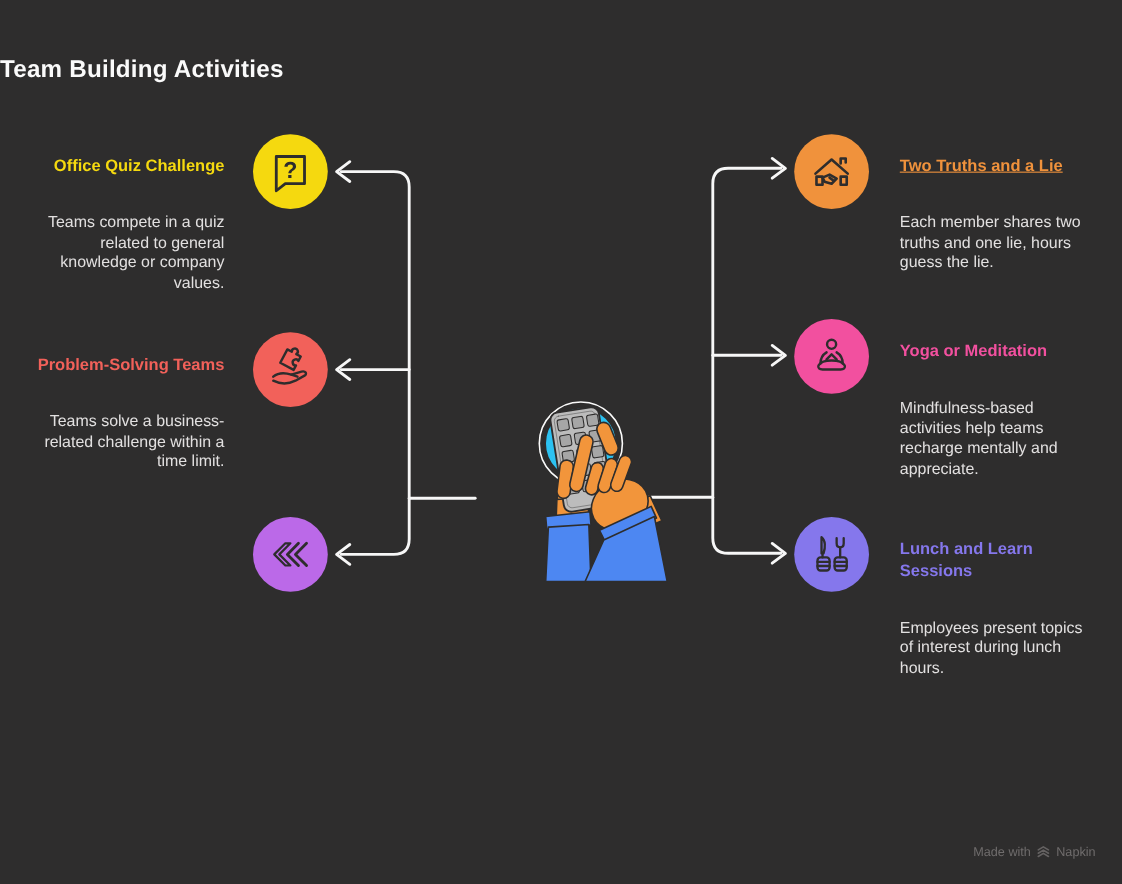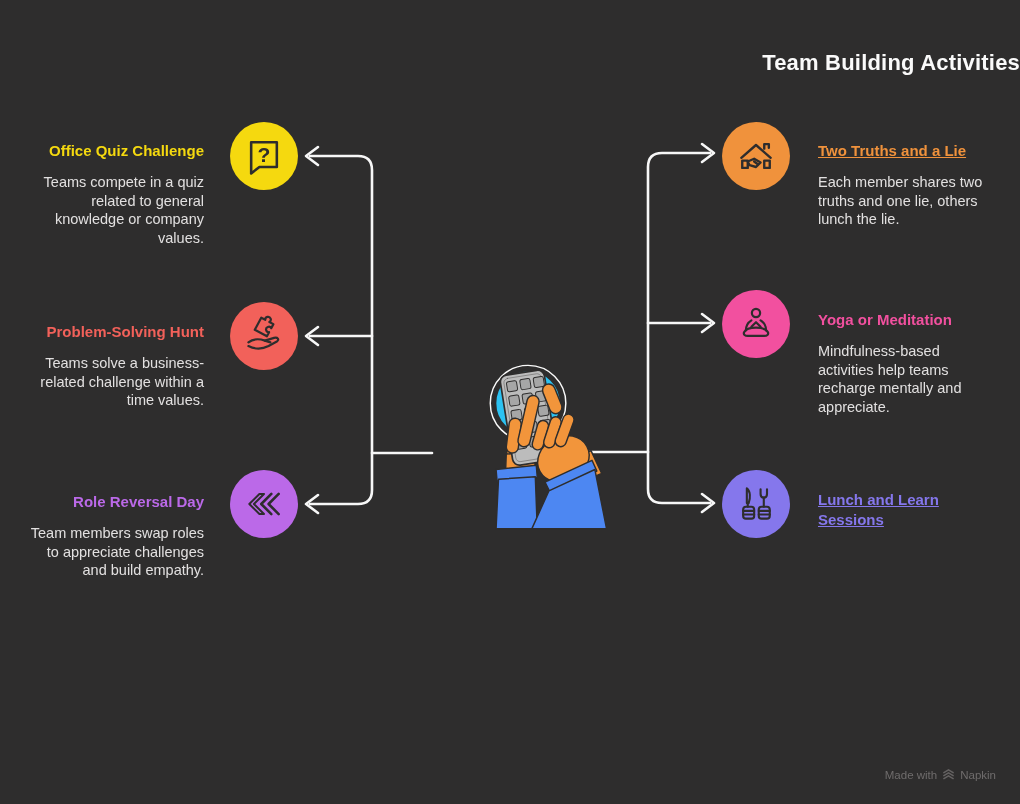--- a/index.html
+++ b/index.html
@@ -7,29 +7,29 @@
   body {
     font-family:"Liberation Sans", sans-serif;
     background:#2e2d2d;
     position:relative;
     overflow:hidden;
     color:#e3e1e1;
   }
   .stage { position:absolute; inset:0; }
   .main-title {
     position:absolute; top:50px; left:0; width:100%;
-    text-align:right; font-size:22px; font-weight:bold; color:#fafafa;
+    text-align:left; font-size:22px; font-weight:bold; color:#fafafa;
     letter-spacing:.2px;
   }
   .connectors { position:absolute; left:0; top:0; }
   .item-text { position:absolute; }
   .item-text.left  { text-align:right; }
   .item-text.right { text-align:left; }
   .item-title { font-size:15px; line-height:1.32; font-weight:bold; }
-  .item-desc  { font-size:14.5px; line-height:1.3; color:#e2e0e0; margin-top:12px; }
+  .item-desc  { font-size:14.5px; line-height:1.3; color:#e2e0e0; margin-top:32px; }
   .icon-circle {
     position:absolute; width:68px; height:68px; border-radius:50%;
     display:flex; align-items:center; justify-content:center;
   }
   .icon-circle svg { display:block; }
   .center-art { position:absolute; left:395px; top:362px; }
   .watermark {
     position:absolute; right:24px; top:768px;
     font-size:11.5px; color:#6f6c6c;
     display:flex; align-items:center; gap:5px;
@@ -80,52 +80,48 @@
     <div class="item-desc">Teams compete in a quiz related to general knowledge or company values.</div>
   </div>
   <div class="icon-circle" id="i-l1" style="background-color: rgb(245, 217, 15);">
     <svg width="44" height="44" viewBox="0 0 48 48">
       <path d="M10 9 H38 V36 H19 L10 43 Z" fill="none" stroke="#2e2d2d" stroke-width="2.8" stroke-linejoin="round"></path>
       <text x="24" y="30" text-anchor="middle" font-family="Liberation Sans, sans-serif" font-size="23" font-weight="bold" fill="#2e2d2d">?</text>
     </svg>
   </div>
 
   <div class="item-text left" id="t-l2">
-    <div class="item-title" style="color: rgb(242, 97, 90);">Problem-Solving Hunt</div>
-    <div class="item-desc">Teams solve a business-related challenge within a time values.</div>
+    <div class="item-title" style="color: rgb(242, 97, 90);">Problem-Solving Teams</div>
+    <div class="item-desc">Teams solve a business-related challenge within a time limit.</div>
   </div>
   <div class="icon-circle" id="i-l2" style="background-color: rgb(242, 97, 90);">
     <svg width="44" height="44" viewBox="0 0 48 48">
       <g fill="none" stroke="#2e2d2d" stroke-width="2.4" stroke-linejoin="round" stroke-linecap="round">
         <g transform="translate(21,4) rotate(28)">
           <path d="M0 0 h5 a3 3 0 1 1 5 0 h5 v5 a3 3 0 1 0 0 5 v5 h-15 z"></path>
         </g>
         <path d="M7 31 C13 26 19 27 25 29 L35 26 C39 25 41 28 38 30 L29 35 C21 39 13 38 7 35"></path>
         <path d="M25 29 L31 31"></path>
       </g>
     </svg>
   </div>
 
-  <div class="item-text left" id="t-l3">
-    <div class="item-title" style="color: rgb(187, 105, 232);">Role Reversal Day</div>
-    <div class="item-desc">Team members swap roles to appreciate challenges and build empathy.</div>
-  </div>
   <div class="icon-circle" id="i-l3" style="background-color: rgb(187, 105, 232);">
     <svg width="44" height="44" viewBox="0 0 48 48">
       <g fill="none" stroke="#2e2d2d" stroke-linejoin="round" stroke-linecap="round">
         <path stroke-width="2.2" d="M19 13 L8 24 L19 35 H24 L13 24 L24 13 Z"></path>
         <path stroke-width="2.8" d="M32 13 L21 24 L32 35"></path>
         <path stroke-width="2.8" d="M40 13 L29 24 L40 35"></path>
       </g>
     </svg>
   </div>
 
   <div class="item-text right" id="t-r1">
     <div class="item-title" style="color: rgb(240, 146, 60); text-decoration: underline;">Two Truths and a Lie</div>
-    <div class="item-desc">Each member shares two truths and one lie, others lunch the lie.</div>
+    <div class="item-desc">Each member shares two truths and one lie, hours guess the lie.</div>
   </div>
   <div class="icon-circle" id="i-r1" style="background-color: rgb(240, 146, 60);">
     <svg width="44" height="44" viewBox="0 0 48 48">
       <g fill="none" stroke="#2e2d2d" stroke-width="2.6" stroke-linejoin="round" stroke-linecap="round">
         <path d="M8 26 L24 12 L40 26"></path>
         <path d="M33 16 V11 H38 V15"></path>
         <rect x="9" y="29" width="6" height="8"></rect>
         <rect x="33" y="29" width="6" height="8"></rect>
         <path d="M15 30 L22 27 L29 31 L24 36 L17 34 Z"></path>
         <path d="M22 30 l4 3"></path>
@@ -143,21 +139,22 @@
         <circle cx="24" cy="12" r="4.5"></circle>
         <path d="M19 20 C14 23 13 28 13 31"></path>
         <path d="M29 20 C34 23 35 28 35 31"></path>
         <path d="M19 27 L24 22 L29 27"></path>
         <path d="M11 33 C13 29 19 28 24 28 C29 28 35 29 37 33 C38 35.5 36 37 33 37 H15 C12 37 10 35.5 11 33 Z"></path>
       </g>
     </svg>
   </div>
 
   <div class="item-text right" id="t-r3">
-    <div class="item-title" style="color: rgb(133, 119, 236); text-decoration: underline;">Lunch and Learn Sessions</div>
+    <div class="item-title" style="color: rgb(133, 119, 236);">Lunch and Learn Sessions</div>
+    <div class="item-desc">Employees present topics of interest during lunch hours.</div>
   </div>
   <div class="icon-circle" id="i-r3" style="background-color: rgb(133, 119, 236);">
     <svg width="44" height="44" viewBox="0 0 48 48">
       <g fill="none" stroke="#2e2d2d" stroke-width="2.3" stroke-linejoin="round" stroke-linecap="round">
         <path d="M14 7 C18 10 18 17 16 23 L14 23 Z"></path>
         <path d="M15 23 V27"></path>
         <path d="M29 8 V13 Q29 17 32.5 17 Q36 17 36 13 V8"></path>
         <path d="M32.5 17 V27"></path>
         <rect x="10" y="27" width="12" height="13" rx="3"></rect>
         <path d="M10 31.5 H22 M10 35.5 H22"></path>

